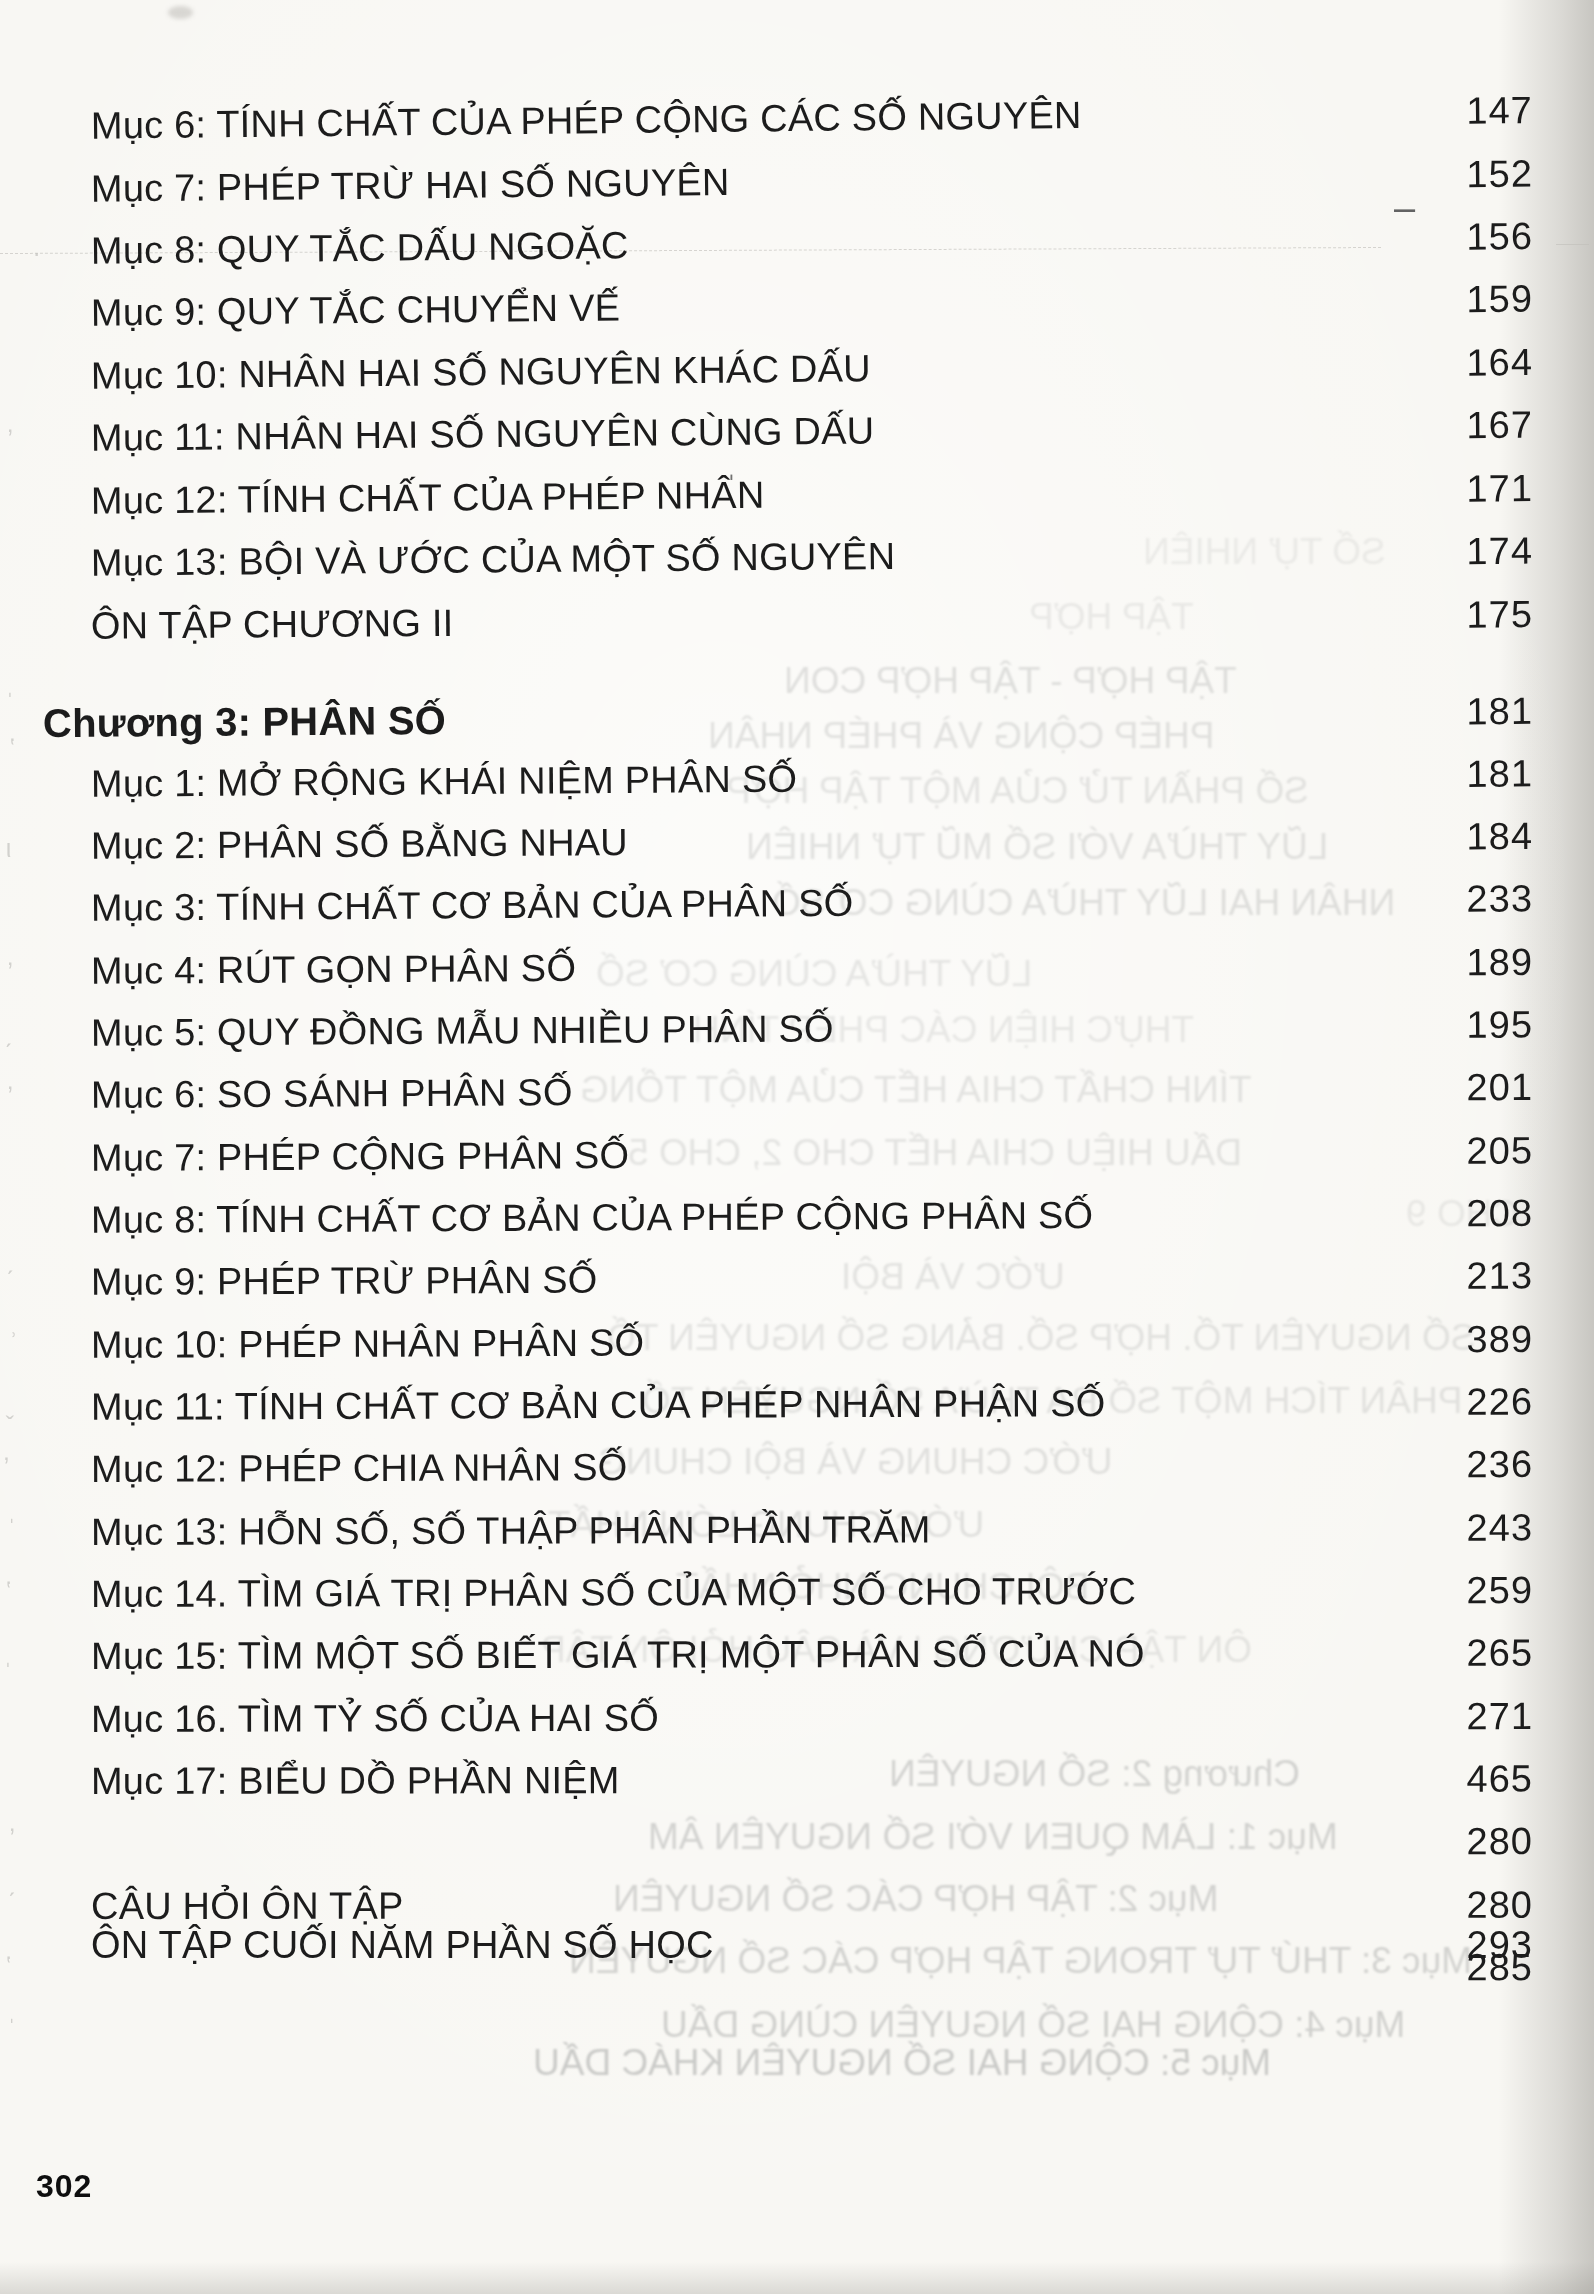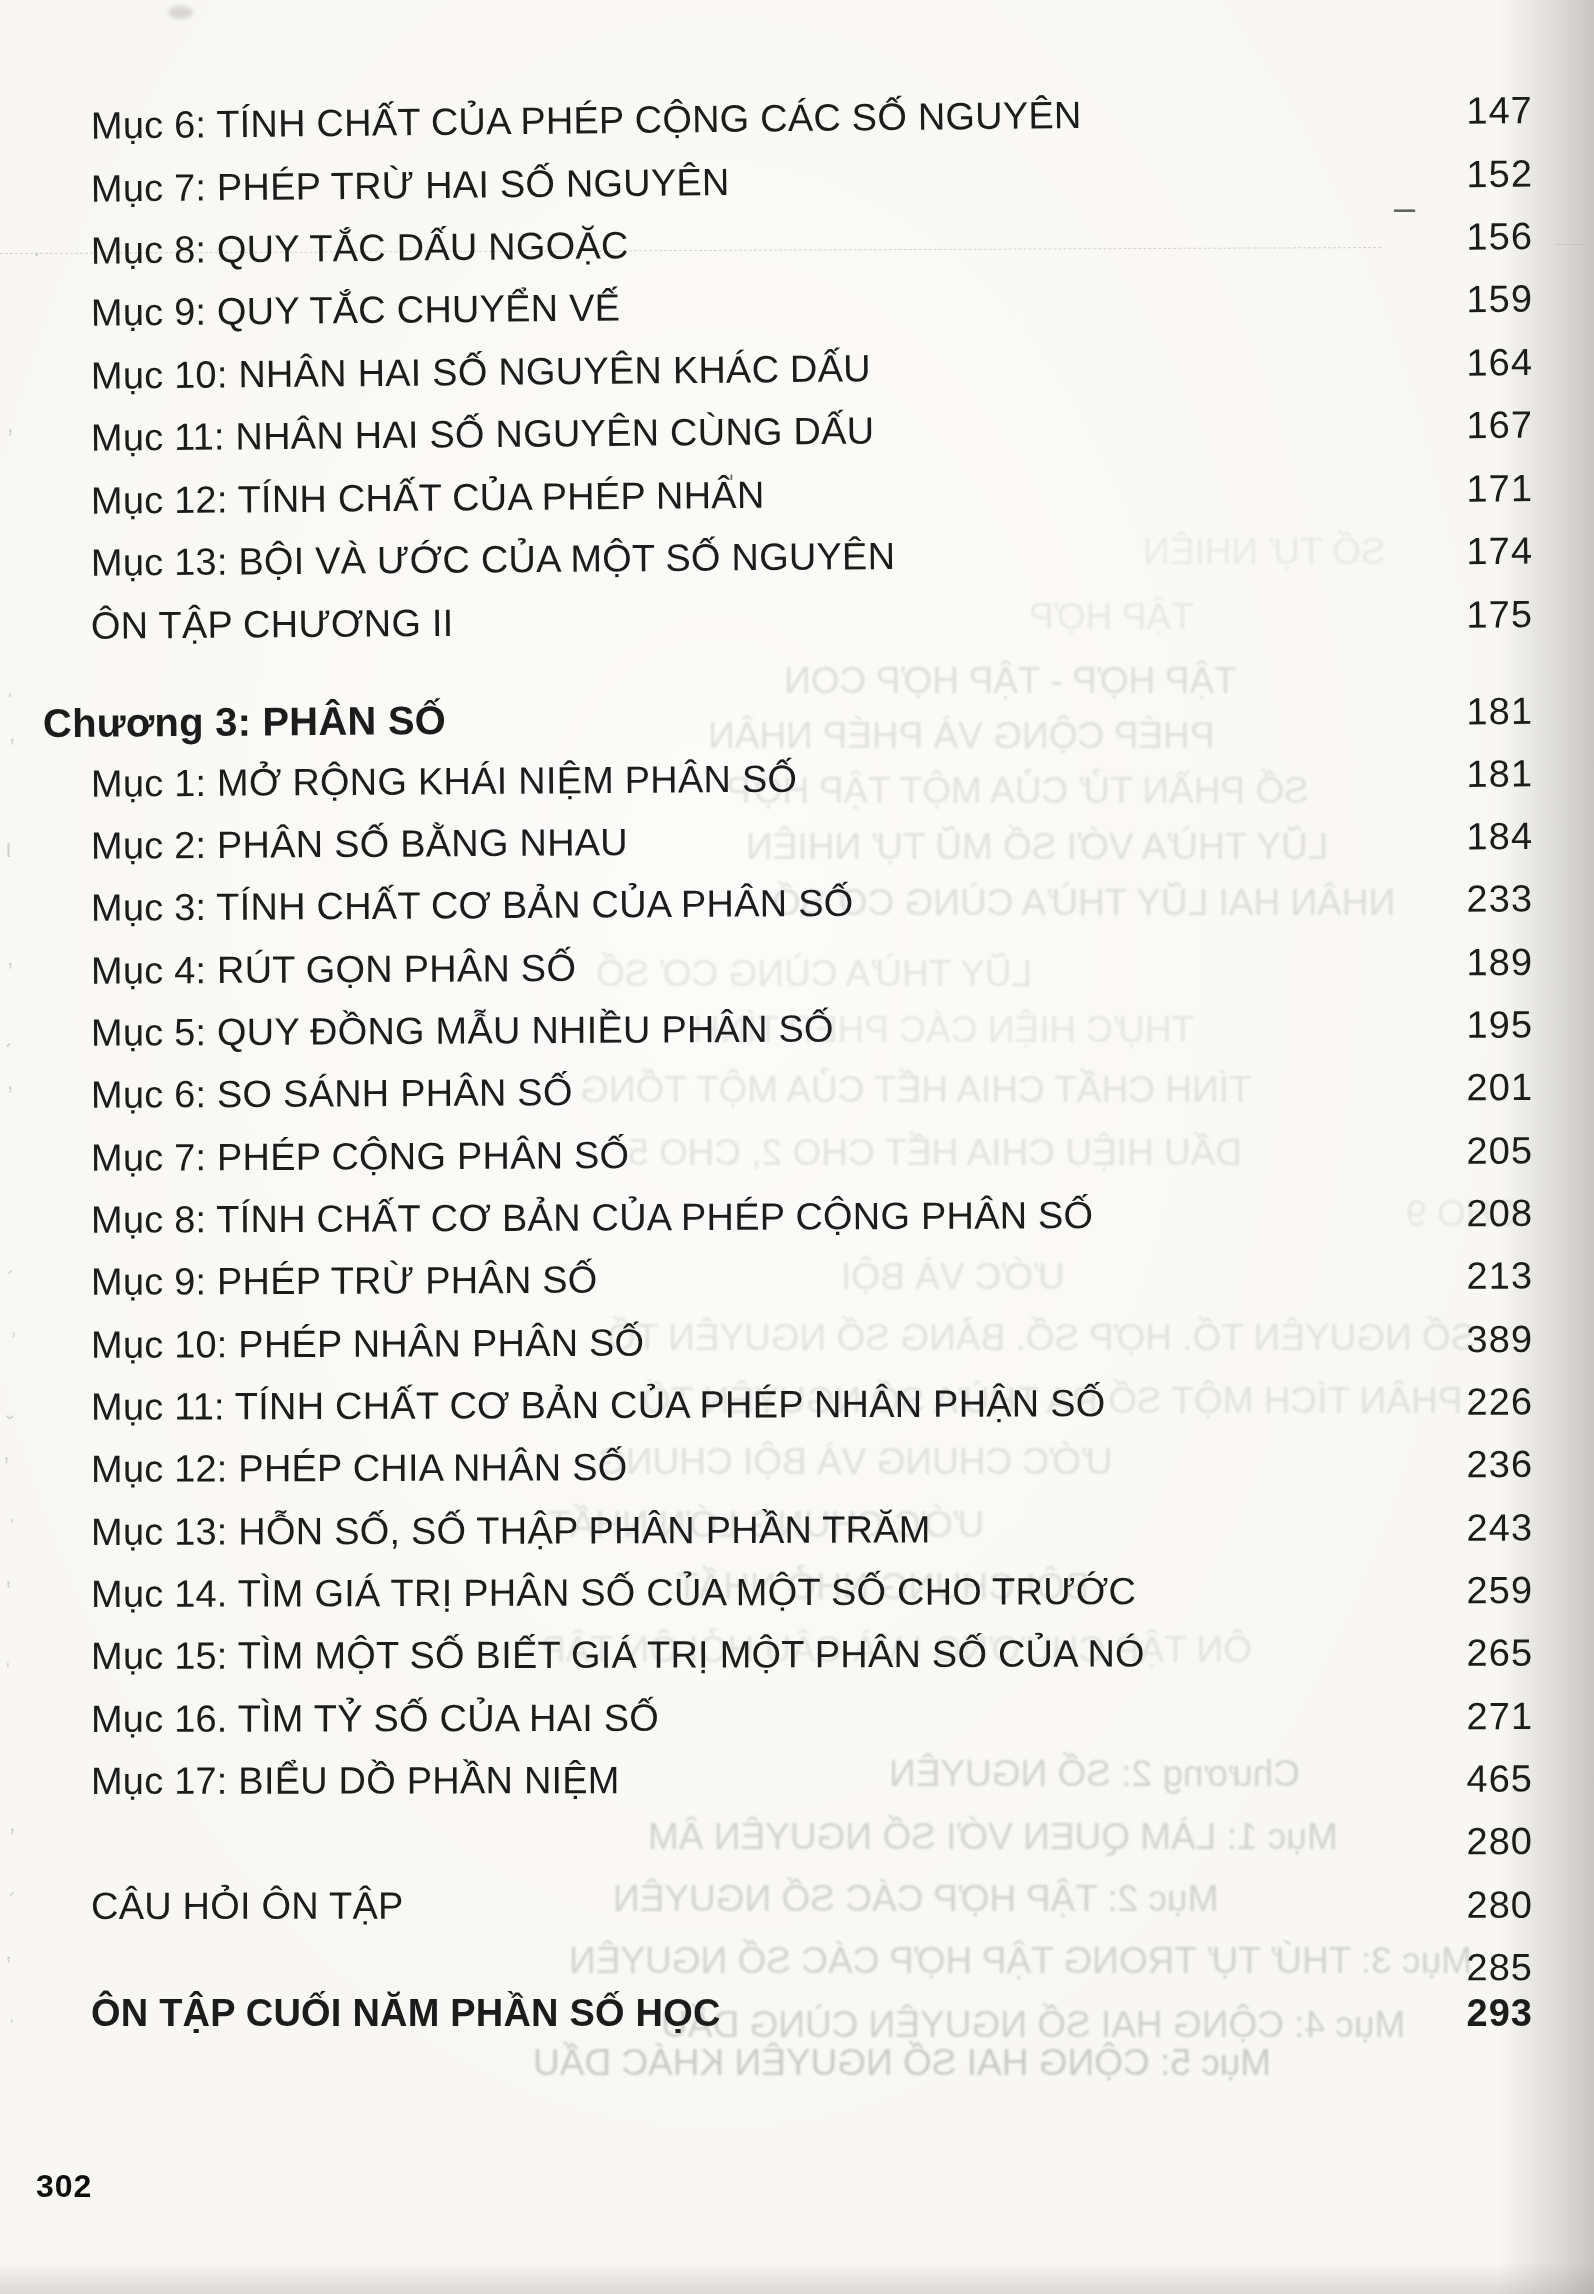--- a/index.html
+++ b/index.html
@@ -246,21 +246,21 @@
         <div class="toc-row" style="top: 1822px; transform: rotate(-0.074deg);">
           <span class="toc-page">280</span>
         </div>
         <div class="toc-row" style="top: 1885px; transform: rotate(-0.054deg);">
           <span class="toc-title">CÂU HỎI ÔN TẬP</span>
           <span class="toc-page">280</span>
         </div>
         <div class="toc-row" style="top: 1947px; transform: rotate(-0.034deg);">
           <span class="toc-page">285</span>
         </div>
-        <div class="toc-row" style="top: 1992px; transform: rotate(-0.015deg); font-weight: bold;">
+        <div class="toc-row" style="top: 1924px; transform: rotate(-0.015deg);">
           <span class="toc-title">ÔN TẬP CUỐI NĂM PHẦN SỐ HỌC</span>
           <span class="toc-page">293</span>
         </div>
       </div>
   </div>
 
   <div class="folio">302</div>
 </div>
 
 

